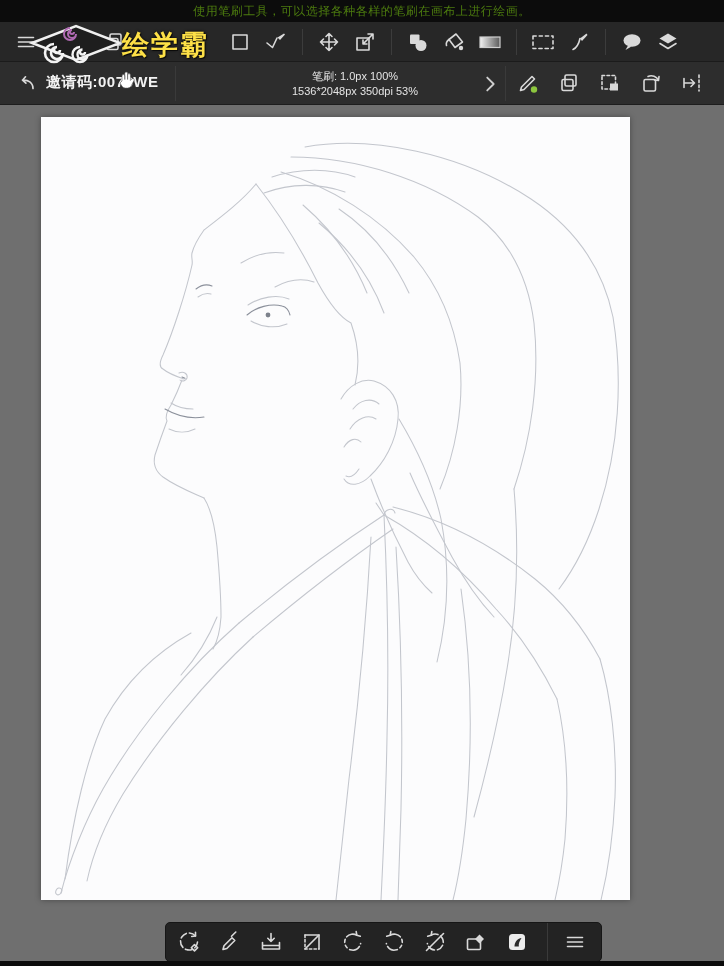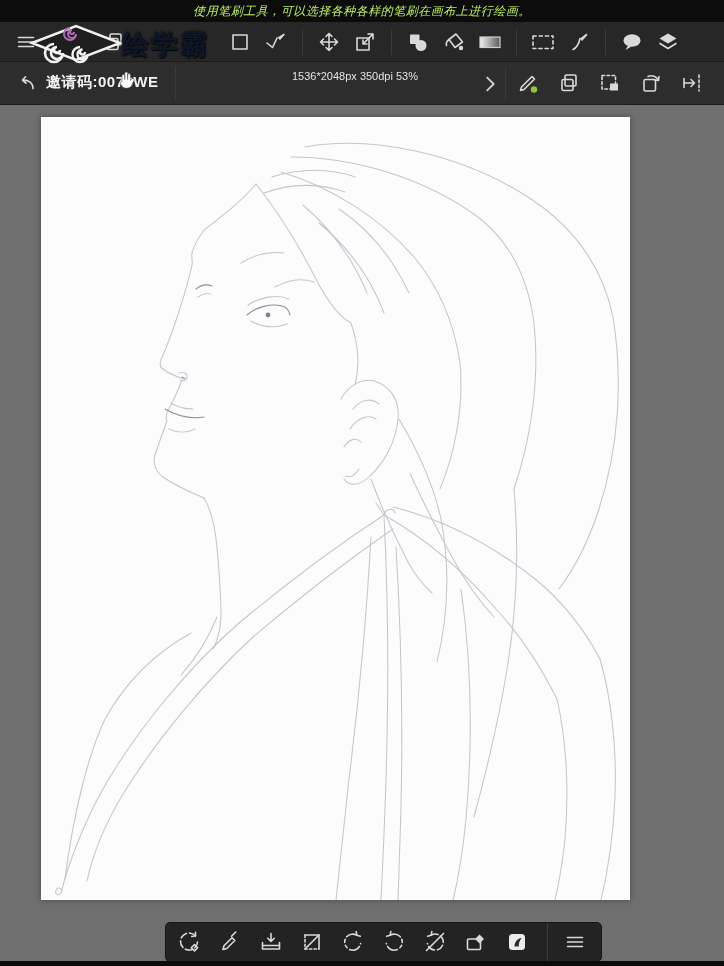--- a/index.html
+++ b/index.html
@@ -8,21 +8,21 @@
     position:relative; width:724px; height:966px; overflow:hidden;
     background:#6f6f6f;
     font-family:"Liberation Sans", sans-serif;
     -webkit-font-smoothing:antialiased;
   }
   
   .status-bar {
     position:absolute; left:0; top:0; width:724px; height:22px;
     background:#0c0c0c; display:flex; align-items:center; justify-content:center;
   }
-  .status-bar span { color:#bef264; font-size:12px; letter-spacing:.5px;font-style:italic; }
+  .status-bar span { color:#4d7c0f; font-size:12px; letter-spacing:.5px; }
   
   .toolbar-top {
     position:absolute; left:0; top:22px; width:724px; height:40px;
     background:#272727; border-bottom:1px solid #1b1b1b;
     display:flex; align-items:center; padding-left:8px;
   }
   .toolbar-sub {
     position:absolute; left:0; top:62px; width:724px; height:43px;
     background:#2d2d2d; border-bottom:1px solid #1d1d1d;
   }
@@ -63,21 +63,21 @@
   .toolbar-bottom {
     position:absolute; left:165px; top:922px; width:437px; height:40px;
     background:#232323; border-radius:5px; border:1px solid #161616;
     display:flex; align-items:center; padding-left:2px;
   }
   .toolbar-bottom .tbtn { width:41px; height:36px; }
   .toolbar-bottom .sep-v { height:38px; margin:0 6px 0 10px; background:#3a3a3a; }
   
   .watermark { position:absolute; left:24px; top:20px; width:230px; height:50px;
                pointer-events:none; display:flex; align-items:center; }
-  .brand-text { color:#0f172a; font-size:27px; font-weight:bold; letter-spacing:2px;
+  .brand-text { color:#fde047; font-size:27px; font-weight:bold; letter-spacing:2px;
                 text-shadow:0 0 3px #000, 1px 1px 0 #111; margin-left:-6px; }
 </style>
 </head>
 <body>
 
 <div class="app">
 
   <div class="status-bar">
     <span>使用笔刷工具，可以选择各种各样的笔刷在画布上进行绘画。</span>
   </div>
@@ -202,20 +202,21 @@
         </svg>
     </div>
     <div class="invite">邀请码:0078WE</div>
     <div class="hand-cursor">
       <svg width="17" height="20" viewBox="0 0 17 20">
           <path d="M4,10 v-5 a1.4,1.4 0 0 1 2.8,0 v3.5 v-6 a1.4,1.4 0 0 1 2.8,0 v6 v-4.5 a1.4,1.4 0 0 1 2.8,0 v5.5 l1.6,-1.6 a1.3,1.3 0 0 1 2.1,1.4 l-3,5.8 a4,4 0 0 1 -3.4,2 h-2.6 a3.6,3.6 0 0 1 -2.9,-1.5 l-2.2,-3.6 z" fill="#ffffff" stroke="#555" stroke-width=".6"></path>
         </svg>
     </div>
     <div class="sub-sep1"></div>
     <div class="brush-info">
+      <div>笔刷: 1.0px 100%</div>
       <div>1536*2048px 350dpi 53%</div>
     </div>
     <div class="tbtn chevron-btn">
       <svg width="22" height="22" viewBox="0 0 24 24">
           <polyline points="9,5 16,12 9,19" stroke="#cfcfcf" stroke-width="2" fill="none" stroke-linecap="round" stroke-linejoin="round"></polyline>
         </svg>
     </div>
     <div class="sub-sep2"></div>
     <div class="sub-tools">
         <div class="tbtn slot-brush-color">

